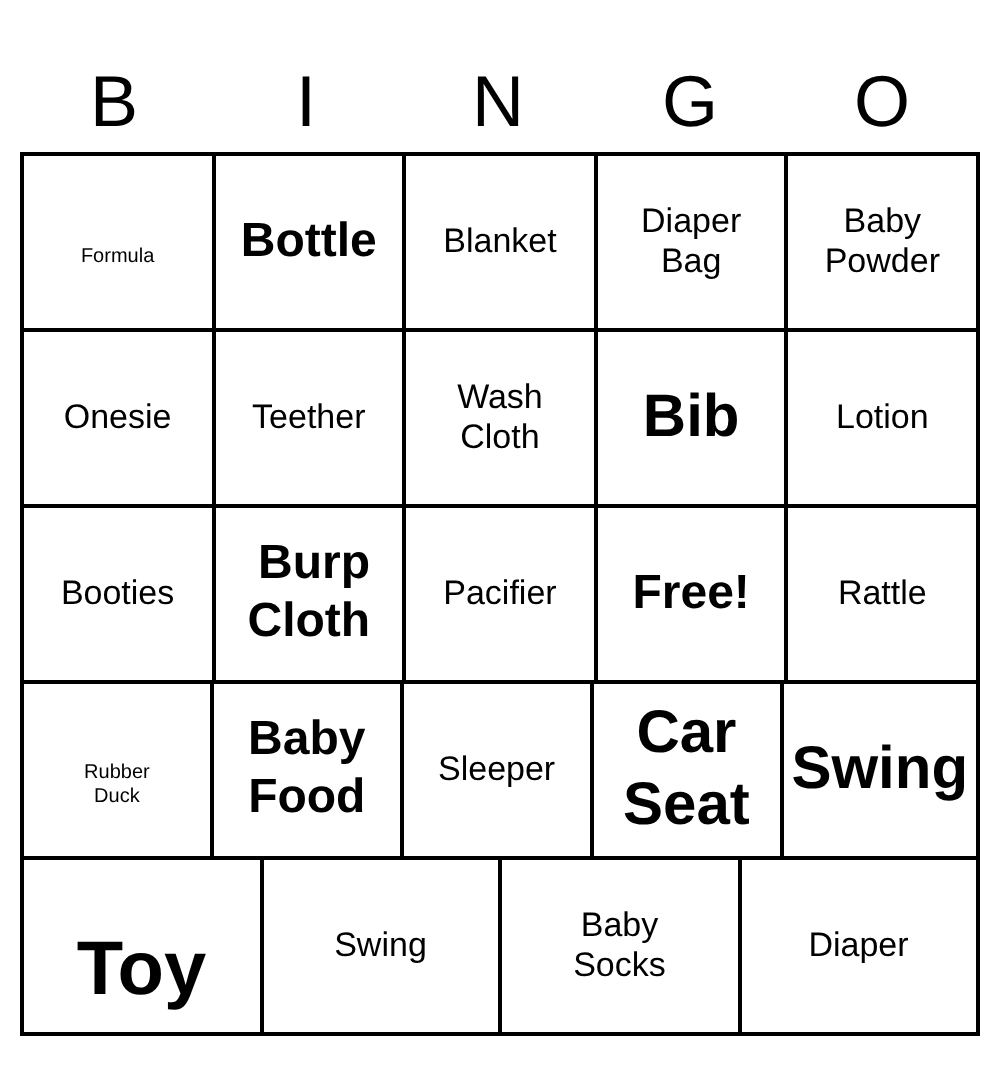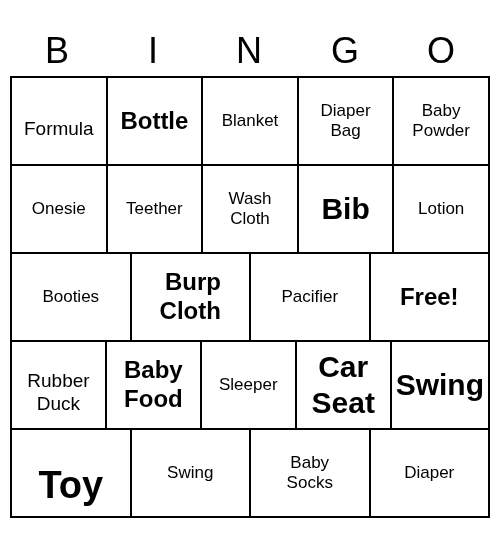--- a/index.html
+++ b/index.html
@@ -54,21 +54,21 @@
       text-align: center;
       min-height: 88px;
       padding: 4px;
     }
 
     .cell-text {
       line-height: 1.2;
     }
 
     .text-small {
-      font-size: 19px;
+      font-size: 10px;
       margin-top: 16px;
     }
 
     .text-medium {
       font-size: 17px;
     }
 
     .text-large {
       font-size: 24px;
       font-weight: bold;
@@ -138,20 +138,23 @@
         </div>
         <div class="grid-cell">
           <span class="cell-text text-large">Burp<br>Cloth</span>
         </div>
         <div class="grid-cell">
           <span class="cell-text text-medium">Pacifier</span>
         </div>
         <div class="grid-cell">
           <span class="cell-text text-large">Free!</span>
         </div>
+        <div class="grid-cell">
+          <span class="cell-text text-medium">Rattle</span>
+        </div>
       </div>
       <div class="grid-row">
         <div class="grid-cell">
           <span class="cell-text text-small">Rubber<br>Duck</span>
         </div>
         <div class="grid-cell">
           <span class="cell-text text-large">Baby<br>Food</span>
         </div>
         <div class="grid-cell">
           <span class="cell-text text-medium">Sleeper</span>

